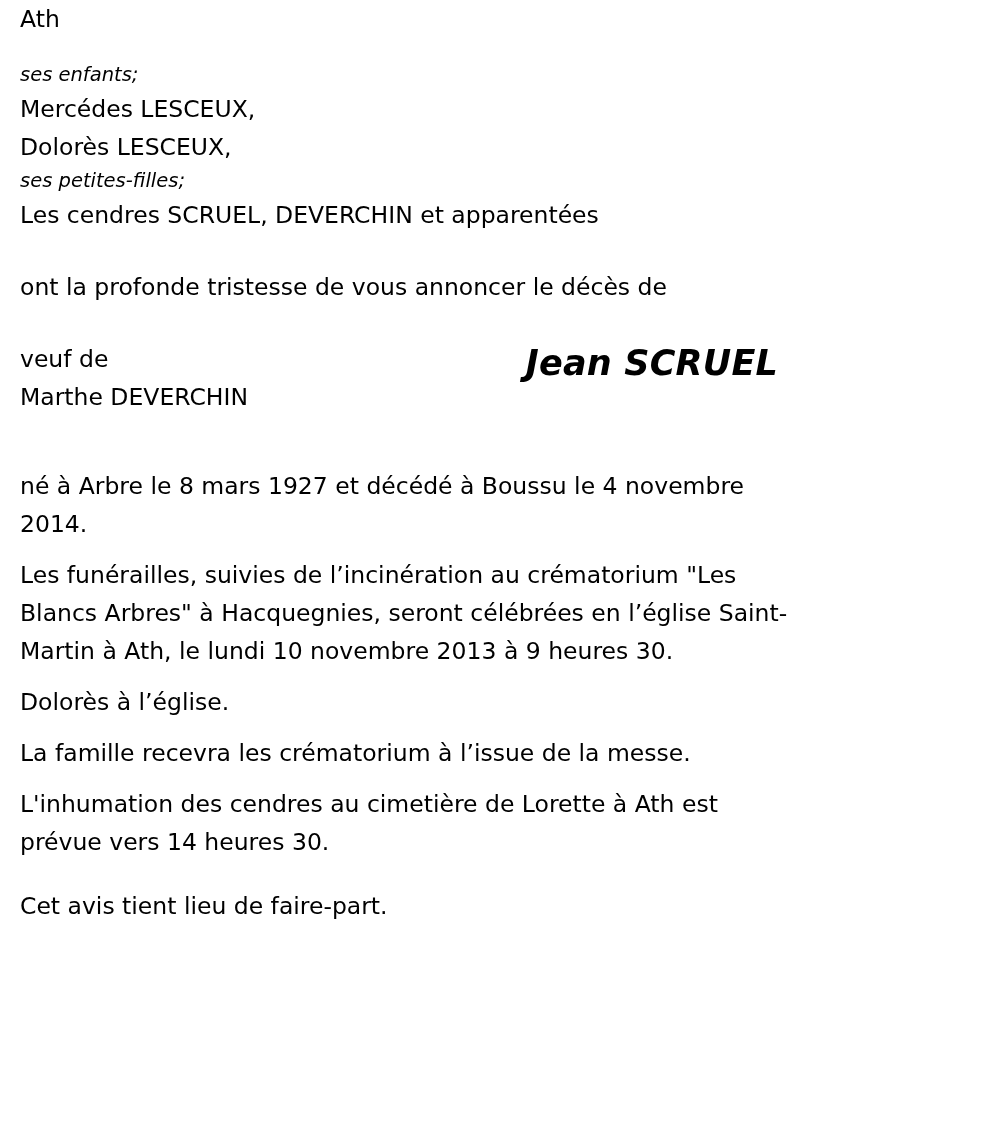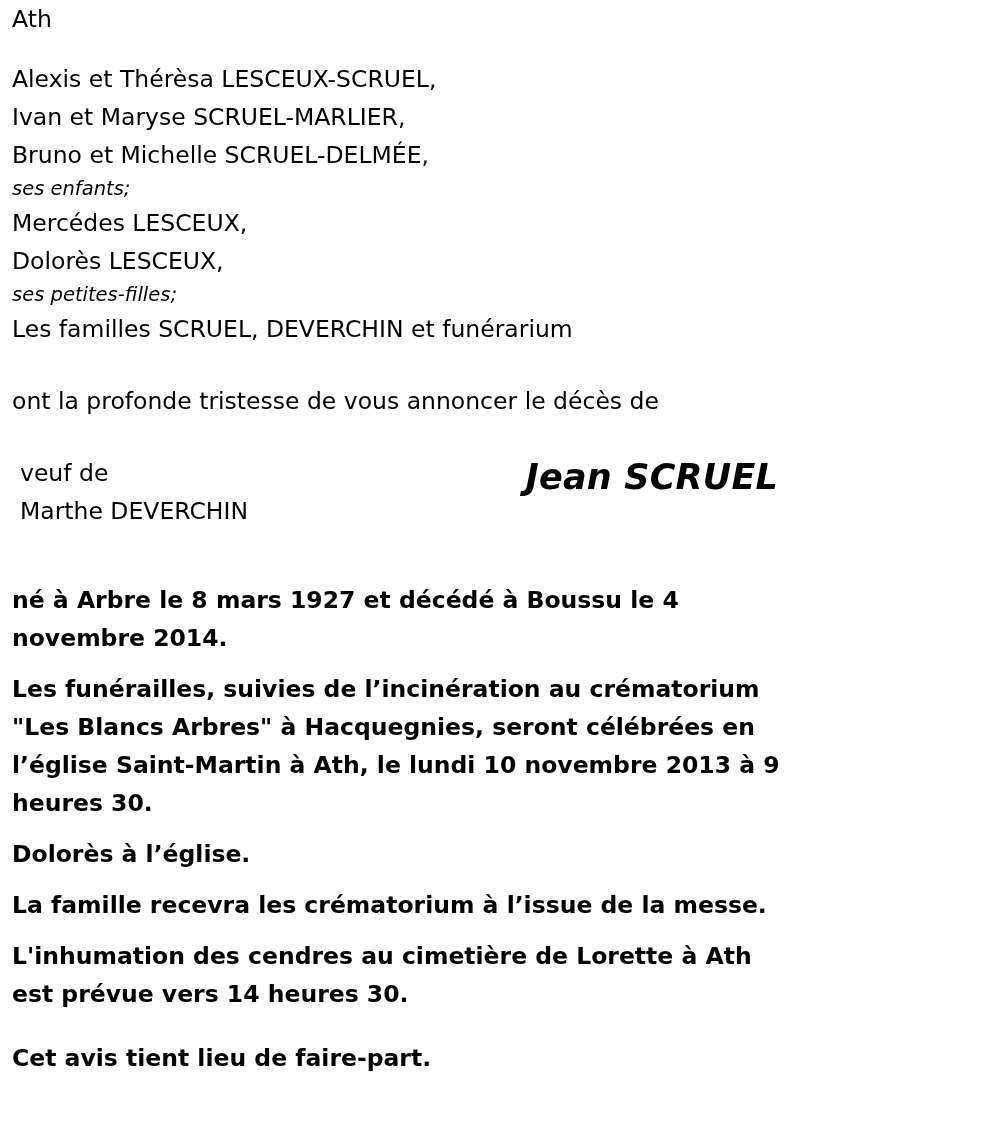--- a/index.html
+++ b/index.html
@@ -12,33 +12,32 @@
     height: 1133px;
     font-family: "DejaVu Sans", "Liberation Sans", sans-serif;
     color: #000000;
     -webkit-font-smoothing: antialiased;
   }
   .page {
     position: relative;
     width: 800px;
     height: 1133px;
     box-sizing: border-box;
-    padding: 0 12px 0 12px;
+    padding: 0 12px 0 20px;
     overflow: hidden;
   }
   .line {
     font-size: 23.5px;
     line-height: 38px;
     white-space: pre;
   }
   .para {
     font-size: 23.5px;
     line-height: 38px;
     max-width: 966px;
-    font-weight: bold;
   }
   .gap-sm { height: 13px; }
   .gap-md { height: 22px; }
   .gap-lg { height: 34px; }
   .gap-xl { height: 47px; }
   .relation {
     font-style: italic;
     font-size: 19.5px;
     line-height: 30px;
     text-align: left;
@@ -47,21 +46,21 @@
   }
   .relation-row {
     display: block;
   }
   .deceased-block {
     position: relative;
     min-height: 80px;
   }
   .veuf-col {
     position: absolute;
-    left: 8px;
+    left: 0;
     top: 0;
   }
   .veuf-col .line { line-height: 38px; }
   .name-col {
     position: absolute;
     right: 10px;
     top: 2px;
     text-align: center;
   }
   .deceased-name {
@@ -75,36 +74,31 @@
 </style>
 </head>
 <body>
 
 <div class="page">
 
   <div class="line">Ath</div>
 
   <div class="gap-md"></div>
 
-  <div>
-    <div class="line">Alexis et Thérèsa LESCEUX-SCRUEL,</div>
-    <div class="line">Ivan et Maryse SCRUEL-MARLIER,</div>
-    <div class="line">Bruno et Michelle SCRUEL-DELMÉE,</div>
-  </div>
 
   <div class="relation relation-row">ses enfants;</div>
 
   <div>
     <div class="line">Mercédes LESCEUX,</div>
     <div class="line">Dolorès LESCEUX,</div>
   </div>
 
   <div class="relation relation-row">ses petites-filles;</div>
 
-  <div class="line">Les familles SCRUEL, DEVERCHIN et funérarium</div>
+  <div class="line">Les cendres SCRUEL, DEVERCHIN et apparentées</div>
 
   <div class="gap-lg"></div>
 
   <div class="line">ont la profonde tristesse de vous annoncer le décès de</div>
 
   <div class="gap-lg"></div>
 
   <div class="deceased-block">
     <div class="veuf-col">
       <div class="line">veuf de</div>

